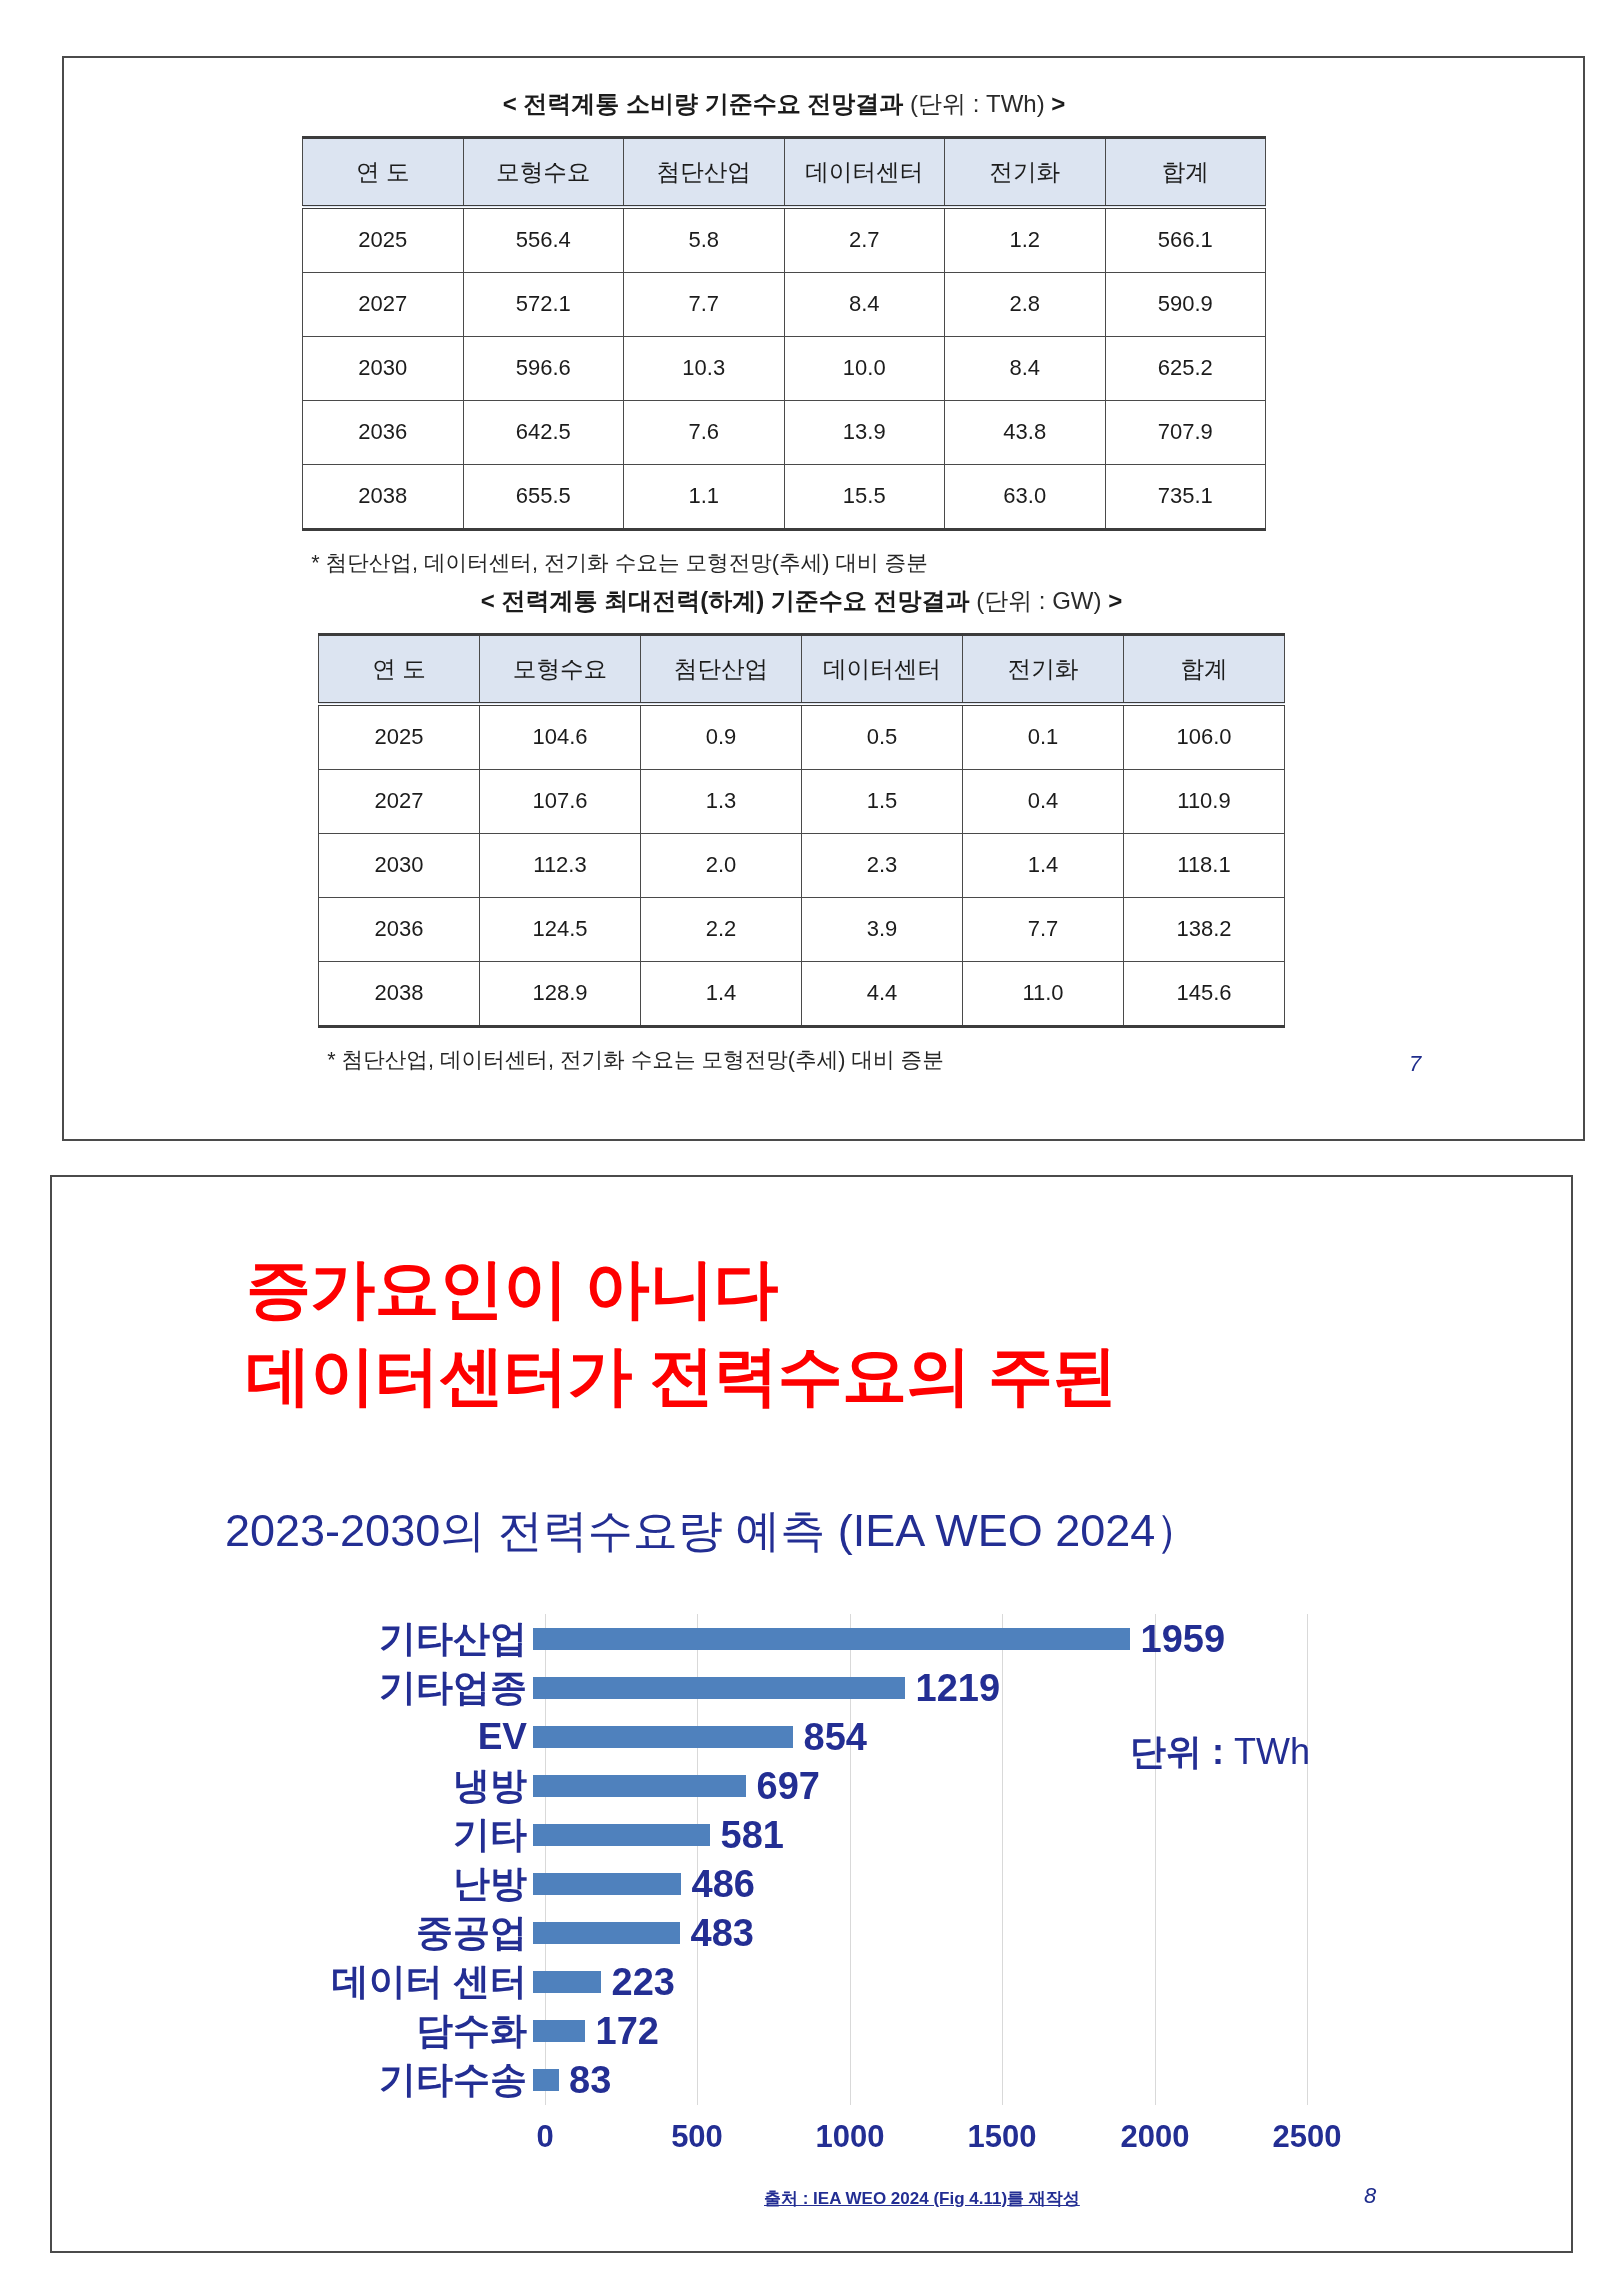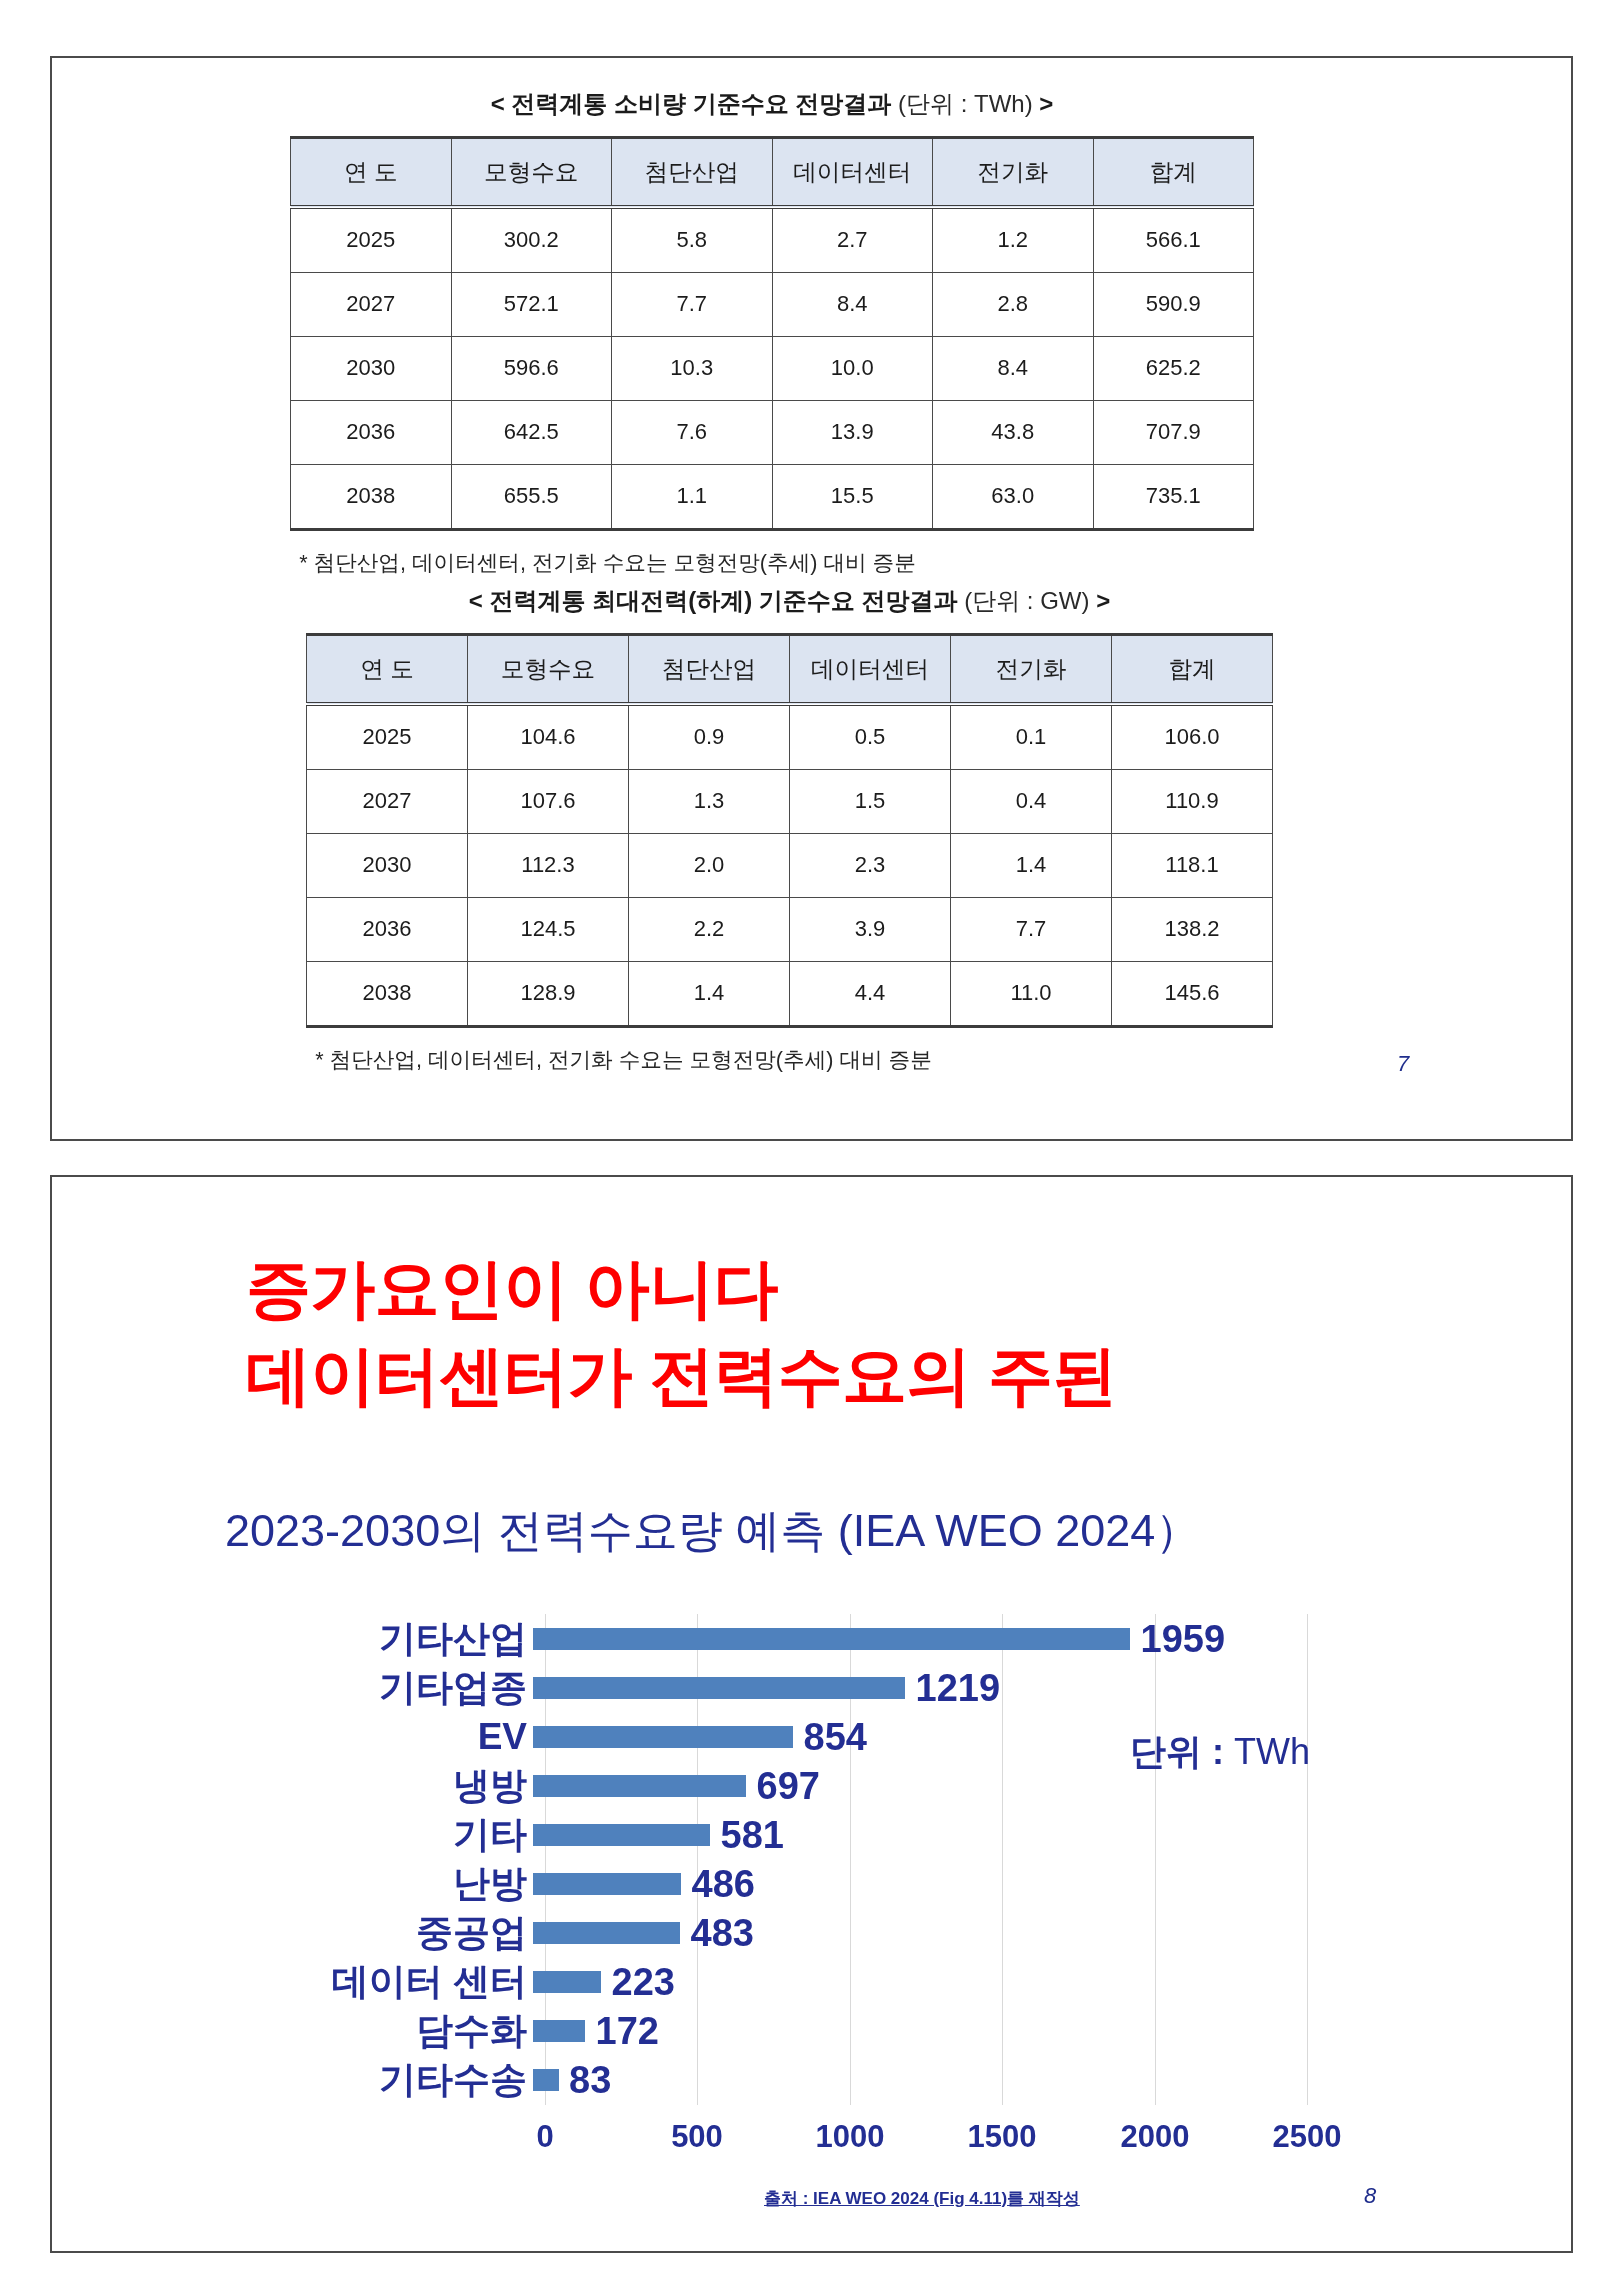--- a/index.html
+++ b/index.html
@@ -2,21 +2,21 @@
 <html style="font-size:10.5px"><head>
 <meta charset="utf-8">
 <style>
   html,body{margin:0;padding:0;}
   body{
     width:1622px;height:2295px;background:#ffffff;position:relative;
     font-family:"Liberation Sans","DejaVu Sans",sans-serif;
     -webkit-font-smoothing:antialiased;
   }
   .slide{position:absolute;background:#ffffff;border:2px solid #4b4b4b;}
-  #slide1{left:50px;top:56px;width:1519px;height:1081px;}
+  #slide1{left:62px;top:56px;width:1519px;height:1081px;}
   #slide2{left:50px;top:1175px;width:1519px;height:1074px;}
 
   
   .tbl-block{position:absolute;}
   #tbl-block1{left:238px;top:30px;width:964px;}
   #tbl-block2{left:254px;top:527px;width:967px;}
   .tbl-title{
     text-align:center;font-size:24px;font-weight:bold;color:#1b1b1b;
     margin:0 0 15.7px 0;white-space:nowrap;
   }
@@ -98,21 +98,21 @@
             <th>모형수요</th>
             <th>첨단산업</th>
             <th>데이터센터</th>
             <th>전기화</th>
             <th>합계</th>
           </tr>
         </thead>
       <tbody id="t1-body">
           <tr>
             <td>2025</td>
-            <td>300.2</td>
+            <td>556.4</td>
             <td>5.8</td>
             <td>2.7</td>
             <td>1.2</td>
             <td>566.1</td>
           </tr>
           <tr>
             <td>2027</td>
             <td>572.1</td>
             <td>7.7</td>
             <td>8.4</td>

